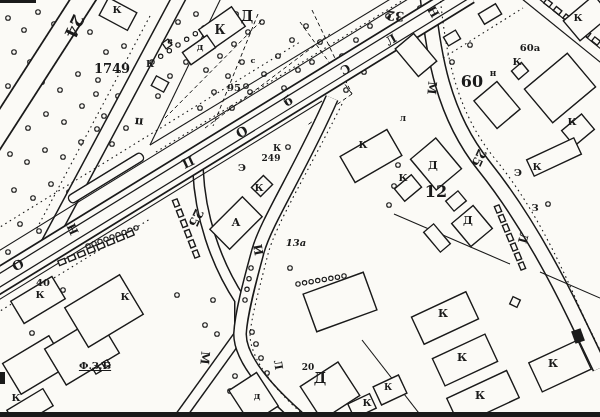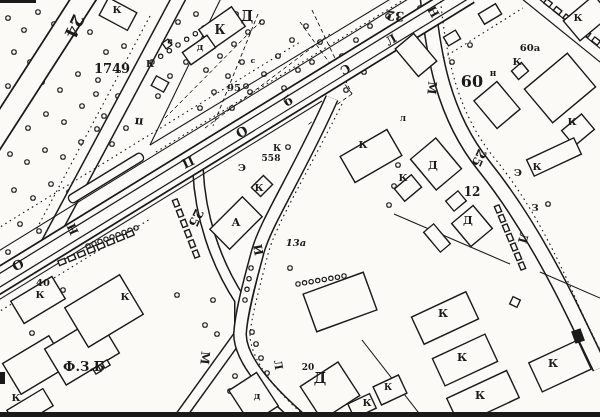--- a/index.html
+++ b/index.html
@@ -338,42 +338,42 @@
       <div class="lbl" style="left: 117px; top: 10px; font-size: 10px; transform: translate(-50%, -50%) rotate(0deg);">К</div>
       <div class="lbl" style="left: 112px; top: 68px; font-size: 13px; transform: translate(-50%, -50%) rotate(0deg);">1749</div>
       <div class="lbl" style="left: 150px; top: 64px; font-size: 9px; transform: translate(-50%, -50%) rotate(0deg);">К</div>
       <div class="lbl" style="left: 247px; top: 16px; font-size: 14px; transform: translate(-50%, -50%) rotate(0deg);">Д</div>
       <div class="lbl" style="left: 220px; top: 30px; font-size: 12px; transform: translate(-50%, -50%) rotate(0deg);">К</div>
       <div class="lbl" style="left: 200px; top: 47px; font-size: 10px; transform: translate(-50%, -50%) rotate(0deg);">д</div>
       <div class="lbl" style="left: 170px; top: 41px; font-size: 8px; transform: translate(-50%, -50%) rotate(0deg);">8</div>
       <div class="lbl" style="left: 253px; top: 60px; font-size: 8px; transform: translate(-50%, -50%) rotate(0deg);">с</div>
       <div class="lbl" style="left: 234px; top: 88px; font-size: 10px; transform: translate(-50%, -50%) rotate(0deg);">95</div>
       <div class="lbl" style="left: 277px; top: 148px; font-size: 9px; transform: translate(-50%, -50%) rotate(0deg);">К</div>
-      <div class="lbl" style="left: 271px; top: 158px; font-size: 9px; transform: translate(-50%, -50%) rotate(0deg);">558</div>
+      <div class="lbl" style="left: 271px; top: 158px; font-size: 9px; transform: translate(-50%, -50%) rotate(0deg);">249</div>
       <div class="lbl" style="left: 242px; top: 168px; font-size: 10px; transform: translate(-50%, -50%) rotate(0deg);">Э</div>
       <div class="lbl" style="left: 259px; top: 188px; font-size: 10px; transform: translate(-50%, -50%) rotate(0deg);">К</div>
       <div class="lbl" style="left: 236px; top: 222px; font-size: 11px; transform: translate(-50%, -50%) rotate(0deg);">А</div>
       <div class="lbl" style="left: 296px; top: 243px; font-size: 10px; transform: translate(-50%, -50%) rotate(0deg); font-style: italic;">13а</div>
       <div class="lbl" style="left: 43px; top: 283px; font-size: 10px; transform: translate(-50%, -50%) rotate(0deg);">40</div>
       <div class="lbl" style="left: 40px; top: 295px; font-size: 10px; transform: translate(-50%, -50%) rotate(0deg);">К</div>
       <div class="lbl" style="left: 125px; top: 297px; font-size: 10px; transform: translate(-50%, -50%) rotate(0deg);">К</div>
       <div class="lbl" style="left: 16px; top: 398px; font-size: 10px; transform: translate(-50%, -50%) rotate(0deg);">К</div>
-      <div class="lbl" style="left: 84px; top: 366px; font-size: 13px; transform: translate(-50%, -50%) rotate(0deg);">Ф.З.Б</div>
+      <div class="lbl" style="left: 95px; top: 366px; font-size: 10px; transform: translate(-50%, -50%) rotate(0deg); text-decoration: underline;">Ф.З.Б</div>
       <div class="lbl" style="left: 257px; top: 396px; font-size: 10px; transform: translate(-50%, -50%) rotate(0deg);">д</div>
       <div class="lbl" style="left: 308px; top: 367px; font-size: 9px; transform: translate(-50%, -50%) rotate(0deg);">20</div>
       <div class="lbl" style="left: 320px; top: 378px; font-size: 14px; transform: translate(-50%, -50%) rotate(0deg);">Д</div>
       <div class="lbl" style="left: 388px; top: 387px; font-size: 9px; transform: translate(-50%, -50%) rotate(0deg);">К</div>
       <div class="lbl" style="left: 367px; top: 403px; font-size: 10px; transform: translate(-50%, -50%) rotate(0deg);">К</div>
       <div class="lbl" style="left: 443px; top: 313px; font-size: 11px; transform: translate(-50%, -50%) rotate(0deg);">К</div>
       <div class="lbl" style="left: 462px; top: 357px; font-size: 11px; transform: translate(-50%, -50%) rotate(0deg);">К</div>
       <div class="lbl" style="left: 480px; top: 395px; font-size: 11px; transform: translate(-50%, -50%) rotate(0deg);">К</div>
       <div class="lbl" style="left: 553px; top: 363px; font-size: 11px; transform: translate(-50%, -50%) rotate(0deg);">К</div>
       <div class="lbl" style="left: 433px; top: 165px; font-size: 11px; transform: translate(-50%, -50%) rotate(0deg);">Д</div>
       <div class="lbl" style="left: 403px; top: 178px; font-size: 10px; transform: translate(-50%, -50%) rotate(0deg);">К</div>
-      <div class="lbl" style="left: 472px; top: 192px; font-size: 12px; transform: translate(-50%, -50%) rotate(0deg);">12</div>
+      <div class="lbl" style="left: 436px; top: 192px; font-size: 16px; transform: translate(-50%, -50%) rotate(0deg);">12</div>
       <div class="lbl" style="left: 468px; top: 220px; font-size: 11px; transform: translate(-50%, -50%) rotate(0deg);">Д</div>
       <div class="lbl" style="left: 518px; top: 173px; font-size: 10px; transform: translate(-50%, -50%) rotate(0deg);">Э</div>
       <div class="lbl" style="left: 537px; top: 167px; font-size: 10px; transform: translate(-50%, -50%) rotate(0deg);">К</div>
       <div class="lbl" style="left: 535px; top: 208px; font-size: 10px; transform: translate(-50%, -50%) rotate(0deg);">З</div>
       <div class="lbl" style="left: 363px; top: 145px; font-size: 10px; transform: translate(-50%, -50%) rotate(0deg);">К</div>
       <div class="lbl" style="left: 403px; top: 118px; font-size: 9px; transform: translate(-50%, -50%) rotate(0deg);">л</div>
       <div class="lbl" style="left: 472px; top: 82px; font-size: 16px; transform: translate(-50%, -50%) rotate(0deg);">60</div>
       <div class="lbl" style="left: 493px; top: 73px; font-size: 9px; transform: translate(-50%, -50%) rotate(0deg);">н</div>
       <div class="lbl" style="left: 517px; top: 62px; font-size: 10px; transform: translate(-50%, -50%) rotate(0deg);">К</div>
       <div class="lbl" style="left: 530px; top: 48px; font-size: 10px; transform: translate(-50%, -50%) rotate(0deg);">60а</div>

